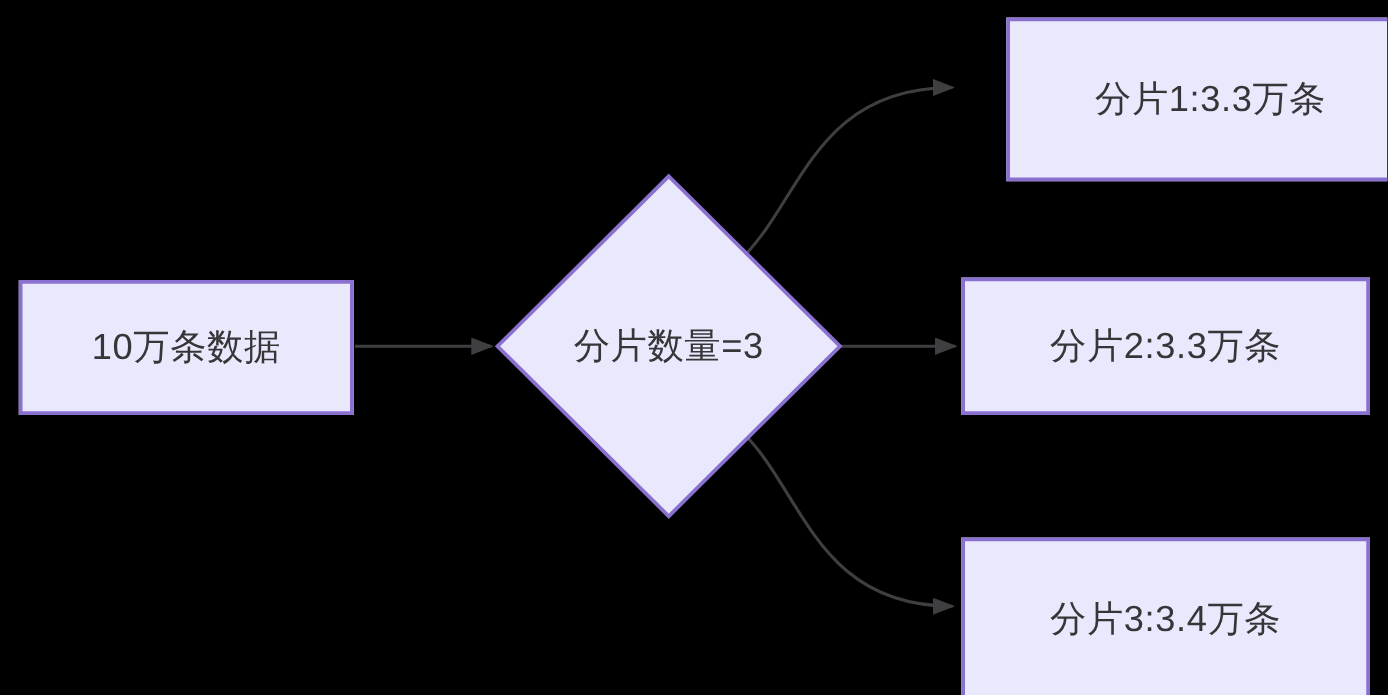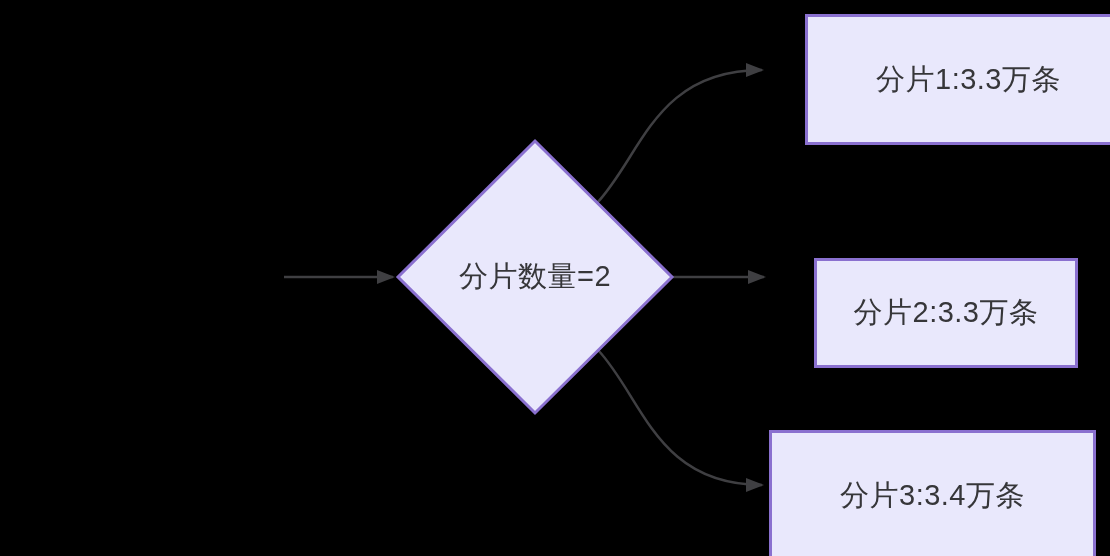--- a/index.html
+++ b/index.html
@@ -47,21 +47,21 @@
     align-items: center;
     justify-content: center;
     color: var(--text-color, #363639);
     font-size: 29px;
     font-weight: 500;
     letter-spacing: 0.5px;
     white-space: nowrap;
   }
   .node-source { left: 15px; top: 224px; width: 268px; height: 108px; }
   .node-shard1 { left: 805px; top: 14px;  width: 327px; height: 131px; }
-  .node-shard2 { left: 814px; top: 222px; width: 264px; height: 110px; margin-top: 36px; }
+  .node-shard2 { left: 769px; top: 222px; width: 327px; height: 110px; }
   .node-shard3 { left: 769px; top: 430px; width: 327px; height: 132px; }
   .diamond-label {
     position: absolute;
     left: 398px; top: 141px;
     width: 274px; height: 272px;
     display: flex;
     align-items: center;
     justify-content: center;
     color: var(--text-color, #363639);
     font-size: 29px;
@@ -87,23 +87,26 @@
 
     <path class="edge" d="M597,203 C642,155 655,70 762,70" marker-end="url(#arrowhead)"></path>
 
     <path class="edge" d="M672,277 L764,277" marker-end="url(#arrowhead)"></path>
 
     <path class="edge" d="M598,350 C643,398 656,485 762,485" marker-end="url(#arrowhead)"></path>
 
     <polygon class="diamond-shape" points="535,141 672,277 535,413 398,277"></polygon>
   </svg>
 
+  <div class="node-rect node-source">
+    <span>10万条数据</span>
+  </div>
 
   <div class="diamond-label">
-    <span>分片数量=2</span>
+    <span>分片数量=3</span>
   </div>
 
   <div class="node-rect node-shard1">
     <span>分片1:3.3万条</span>
   </div>
 
   <div class="node-rect node-shard2">
     <span>分片2:3.3万条</span>
   </div>
 

